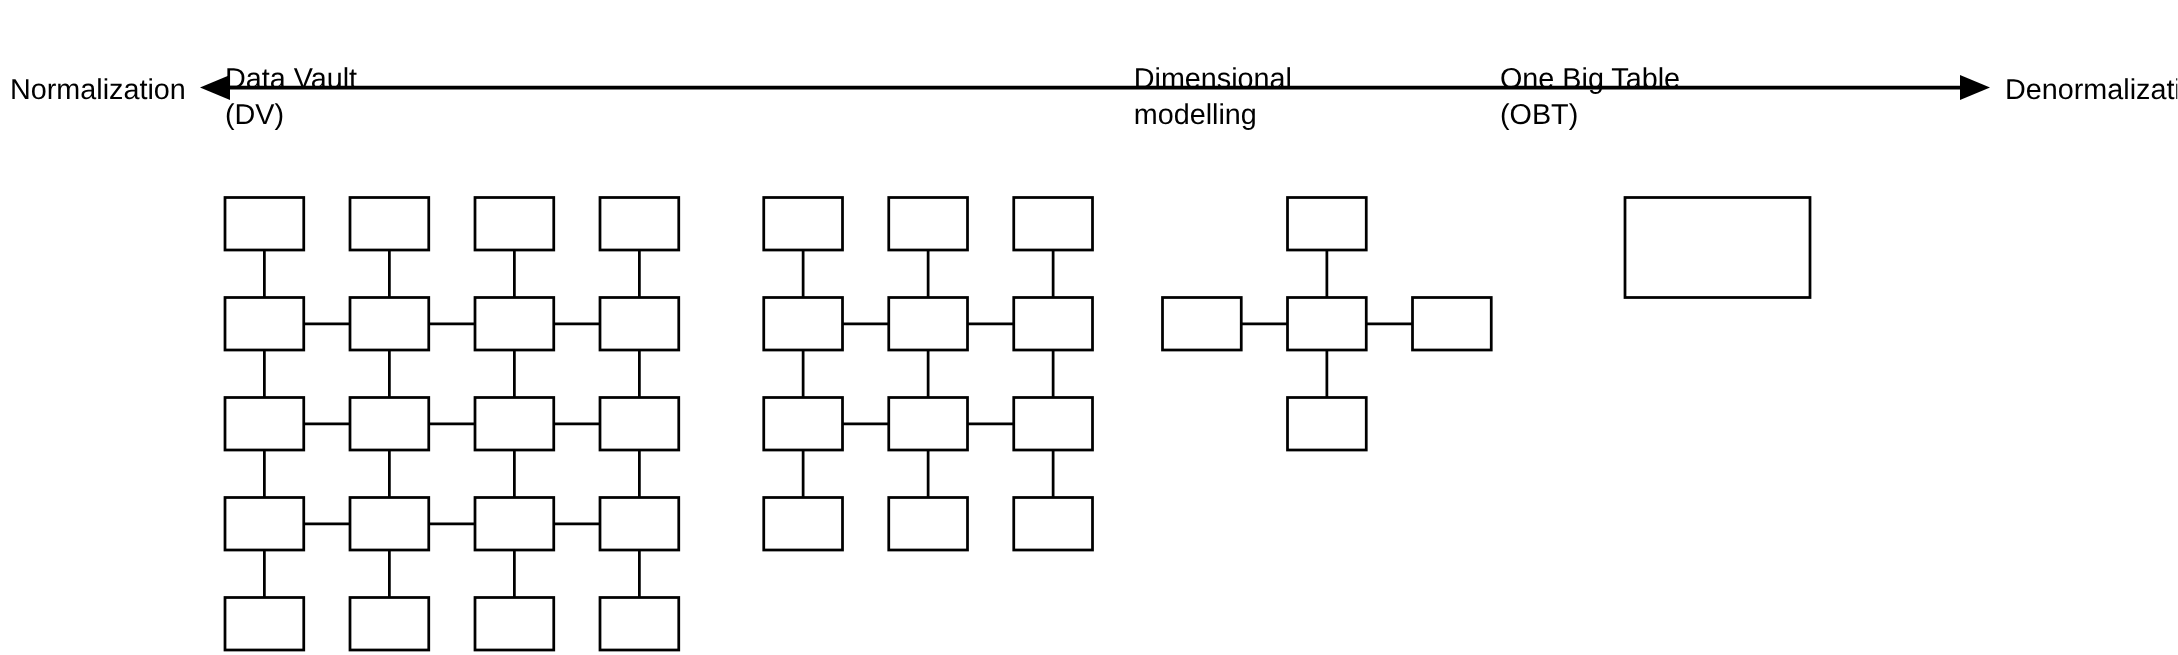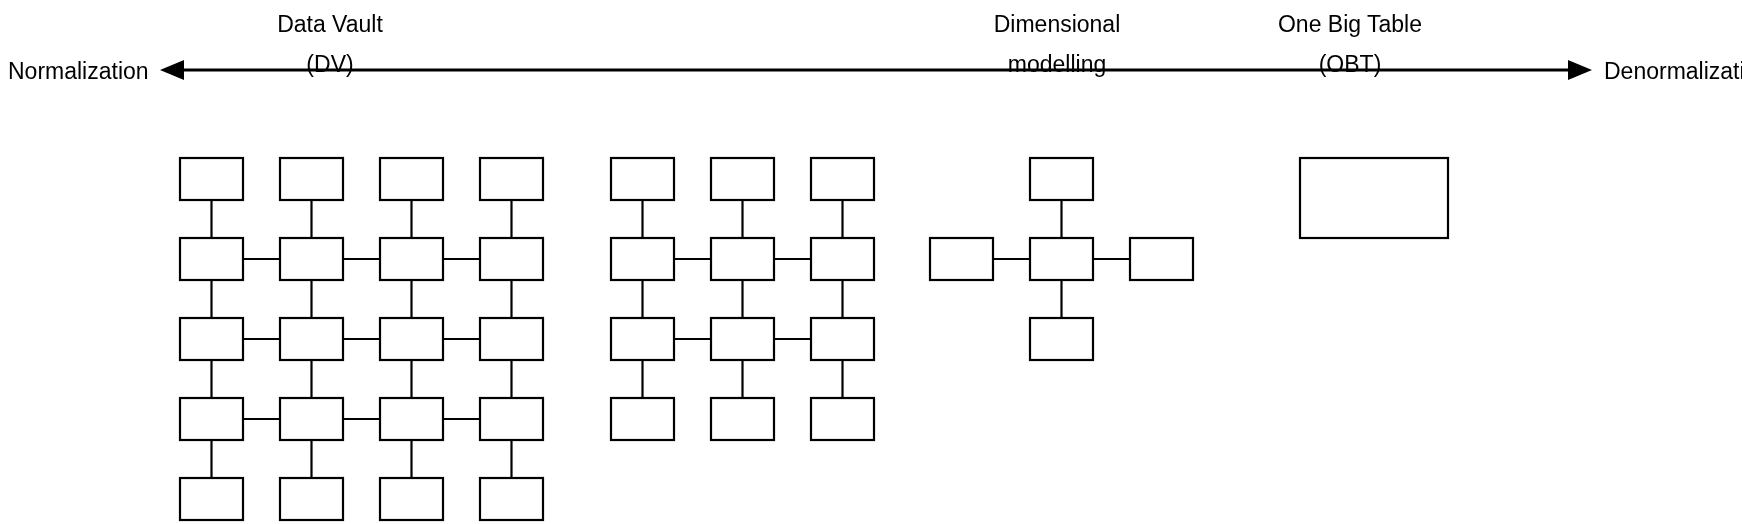--- a/index.html
+++ b/index.html
@@ -27,24 +27,25 @@
     line-height: 26px;
     white-space: nowrap;
     color: #000;
   }
   #axis-label-left  { left: 8px;  top: 58px; }
   #axis-label-right { left: 1604px; top: 58px; }
 
   .stage-title {
     position: absolute;
     font-size: 23px;
-    line-height: 40px;
-    text-align: center;
+    line-height: 29px;
+    text-align: left;
     white-space: pre-line;
     color: #000;
+    margin-top: 44px;
   }
 
   #spectrum-arrow {
     position: absolute;
     left: 160px;
     top: 50px;
     width: 1432px;
     height: 40px;
     overflow: visible;
   }

